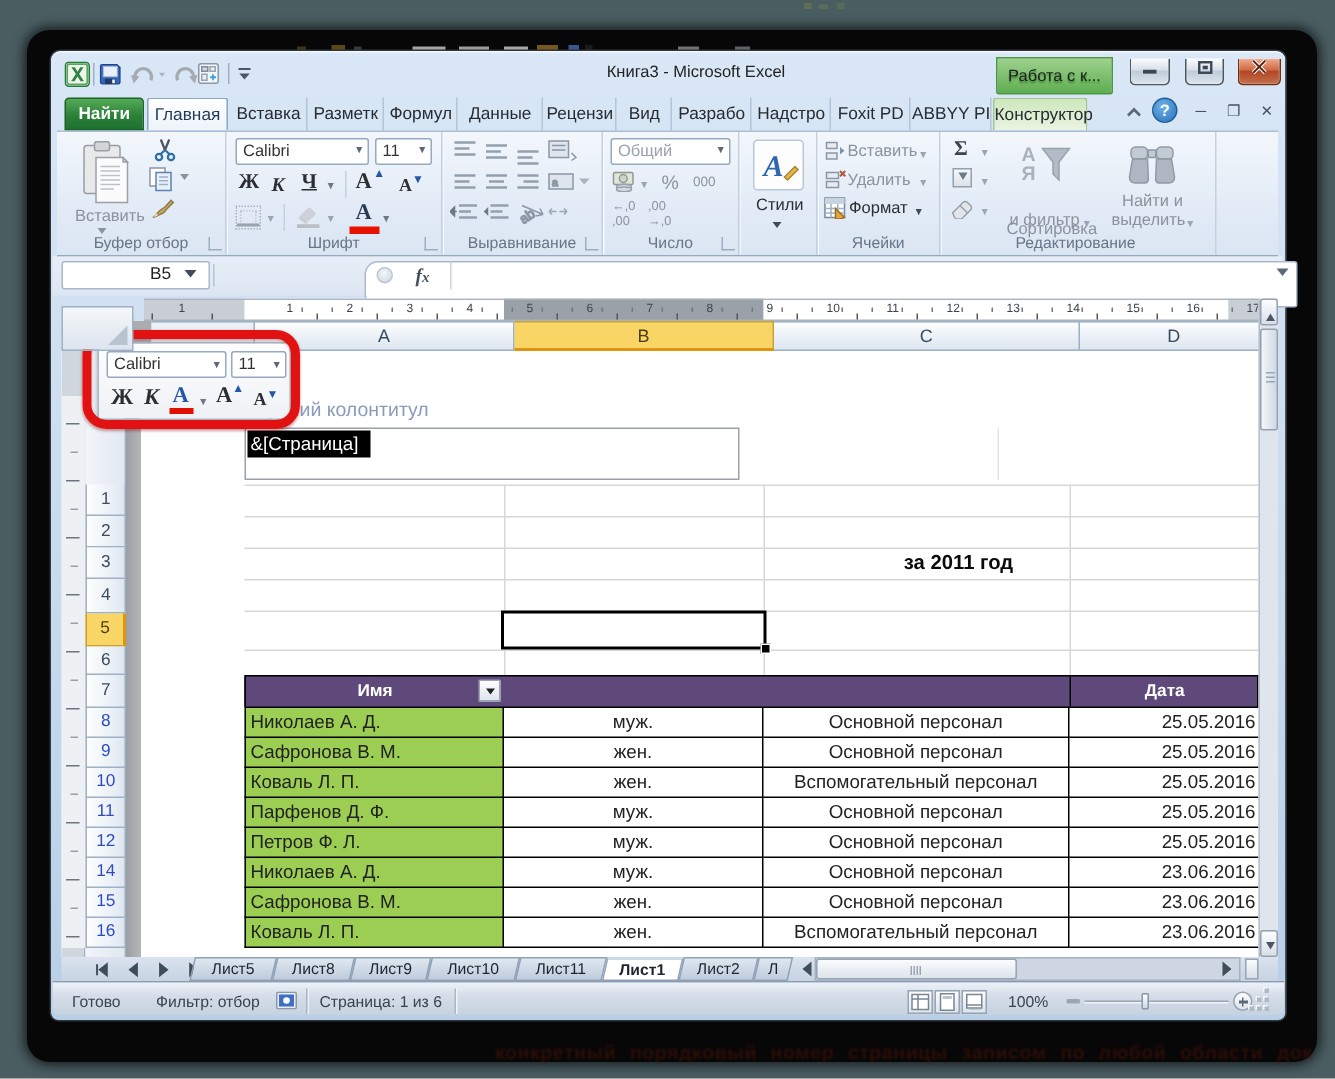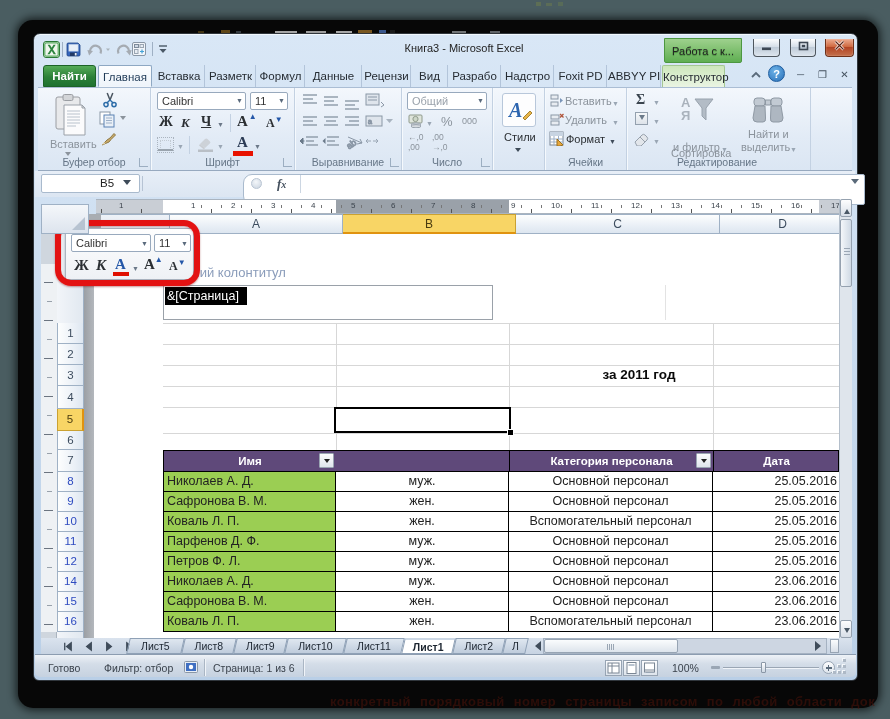--- a/index.html
+++ b/index.html
@@ -521,23 +521,20 @@
         <div class="gridh" style="left:69px;top:199px;width:676px;"></div>
         <div class="gridh" style="left:69px;top:216px;width:676px;"></div>
         <div class="abs" style="left:545px;top:133px;transform:translateX(-50%);font-size:13.5px;font-weight:bold;color:#0a0a0a;white-space:nowrap;">за 2011 год</div>
         <div class="abs" style="left:240px;top:173px;width:177px;height:26px;border:2.5px solid #000;background:#fff;"></div>
         <div class="abs" style="left:413px;top:195px;width:7px;height:7px;background:#000;border:1px solid #fff;"></div>
         <div class="abs" style="left:69px;top:216px;width:676px;height:182px;">
           <div class="abs" style="left:0;top:0;width:676px;height:22px;background:#5f497a;border:1px solid #000;"></div>
           <div class="abs" style="left:0px;top:1px;width:173px;height:20px;color:#fff;font-weight:bold;font-size:11.5px;text-align:center;line-height:20px;border-left:1px solid #000;">Имя<span style="position:absolute;right:2px;top:2px;width:15px;height:15px;background:linear-gradient(#fdfdfe,#dfe5ec);border:1px solid #9aa5b2;border-radius:1px;">
               <span style="position:absolute;left:3.5px;top:5px;width:0;height:0;border:3.5px solid transparent;border-top:4.5px solid #222;"></span>
             </span></div>
-          <div class="abs" style="left:346px;top:1px;width:204px;height:20px;color:#fff;font-weight:bold;font-size:11.5px;text-align:center;line-height:20px;border-left:1px solid #000;">Категория персонала<span style="position:absolute;right:2px;top:2px;width:15px;height:15px;background:linear-gradient(#fdfdfe,#dfe5ec);border:1px solid #9aa5b2;border-radius:1px;">
-              <span style="position:absolute;left:3.5px;top:5px;width:0;height:0;border:3.5px solid transparent;border-top:4.5px solid #222;"></span>
-            </span></div>
           <div class="abs" style="left:550px;top:1px;width:126px;height:20px;color:#fff;font-weight:bold;font-size:11.5px;text-align:center;line-height:20px;border-left:1px solid #000;">Дата</div>
           <div class="abs" style="left:0;top:22px;width:173px;height:20px;background:#9bce53;border:1px solid #000;border-top:none;font-size:12.5px;line-height:19px;padding-left:3px;">Николаев А. Д.</div>
           <div class="abs" style="left:173px;top:22px;width:173px;height:20px;border:1px solid #000;border-top:none;border-left:none;font-size:12.5px;line-height:19px;text-align:center;">муж.</div>
           <div class="abs" style="left:346px;top:22px;width:204px;height:20px;border:1px solid #000;border-top:none;border-left:none;font-size:12.5px;line-height:19px;text-align:center;">Основной персонал</div>
           <div class="abs" style="left:550px;top:22px;width:126px;height:20px;border-top:none;border-bottom:1px solid #000;font-size:12.5px;line-height:19px;text-align:right;padding-right:2px;">25.05.2016</div>
           <div class="abs" style="left:0;top:42px;width:173px;height:20px;background:#9bce53;border:1px solid #000;border-top:none;font-size:12.5px;line-height:19px;padding-left:3px;">Сафронова В. М.</div>
           <div class="abs" style="left:173px;top:42px;width:173px;height:20px;border:1px solid #000;border-top:none;border-left:none;font-size:12.5px;line-height:19px;text-align:center;">жен.</div>
           <div class="abs" style="left:346px;top:42px;width:204px;height:20px;border:1px solid #000;border-top:none;border-left:none;font-size:12.5px;line-height:19px;text-align:center;">Основной персонал</div>
           <div class="abs" style="left:550px;top:42px;width:126px;height:20px;border-top:none;border-bottom:1px solid #000;font-size:12.5px;line-height:19px;text-align:right;padding-right:2px;">25.05.2016</div>
           <div class="abs" style="left:0;top:62px;width:173px;height:20px;background:#9bce53;border:1px solid #000;border-top:none;font-size:12.5px;line-height:19px;padding-left:3px;">Коваль Л. П.</div>

